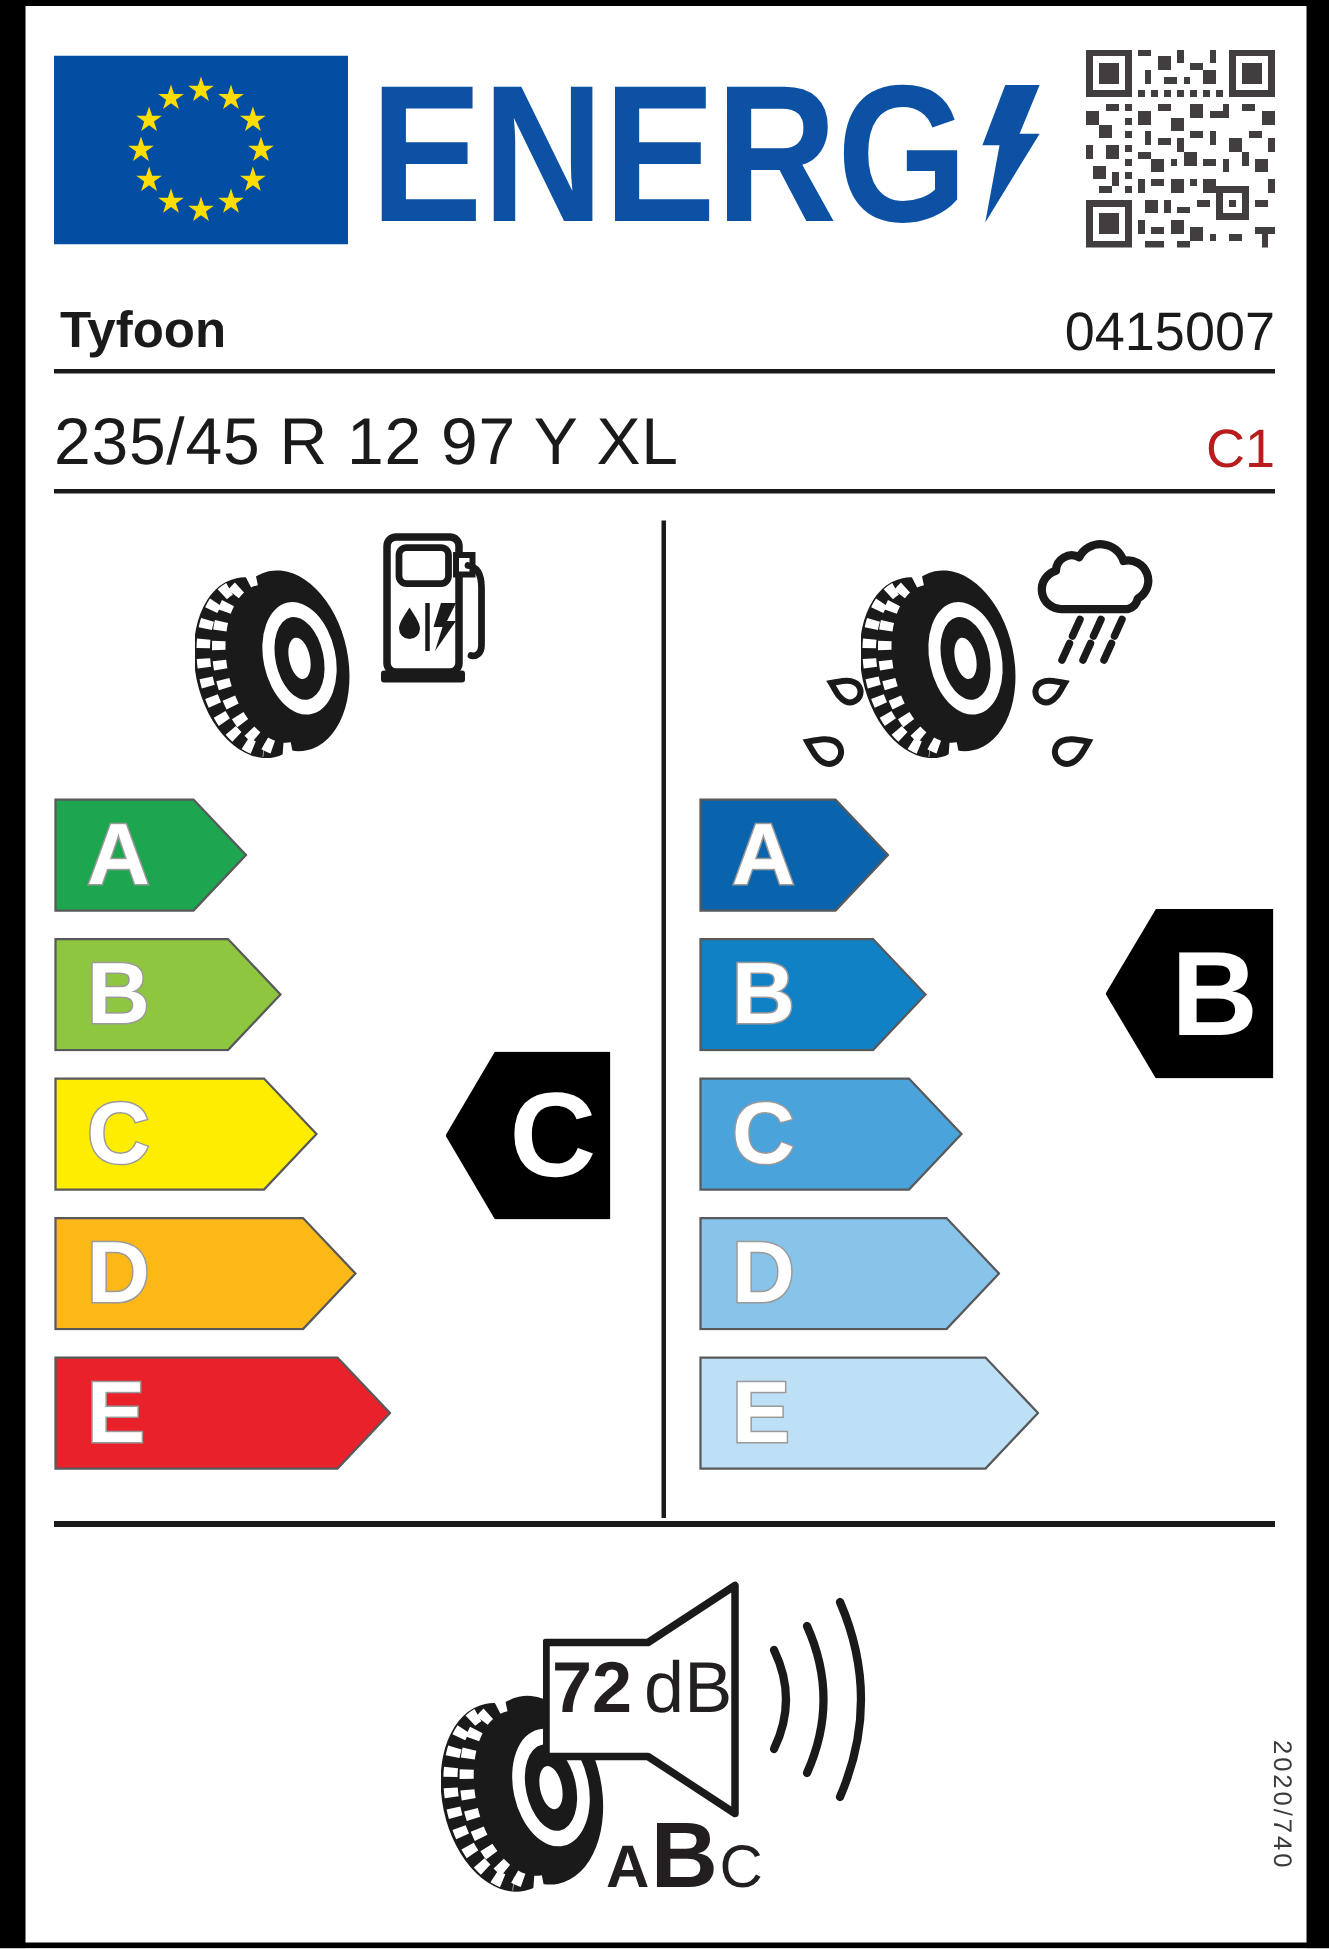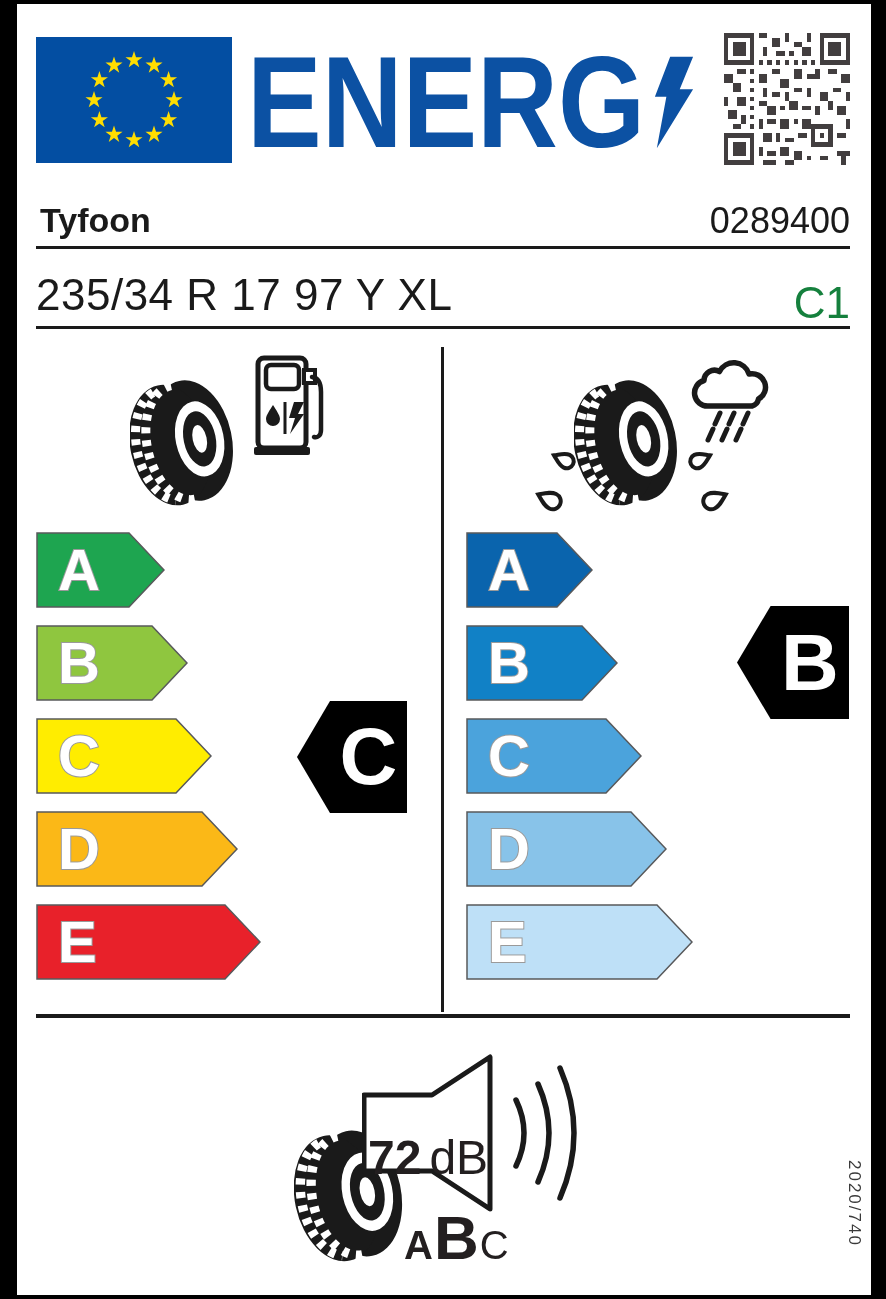--- a/index.html
+++ b/index.html
@@ -7,30 +7,30 @@
   .frame{position:absolute;background:#000;}
   .frame.top{left:0;top:0;width:886px;height:4px;}
   .frame.bottom{left:0;top:1295px;width:886px;height:4px;}
   .frame.left{left:0;top:0;width:17px;height:1299px;}
   .frame.right{left:871px;top:0;width:15px;height:1299px;}
   .abs{position:absolute;}
   .hline{position:absolute;background:#1a1a1a;height:3px;left:36px;width:814px;}
   .supplier{left:40px;top:201px;font-size:34px;font-weight:bold;color:#1a1a1a;}
   .type-id{right:36px;top:200px;font-size:36px;color:#1a1a1a;}
   .size-text{left:36px;top:270px;font-size:44px;color:#1a1a1a;letter-spacing:.5px;}
-  .tire-class{right:36px;top:278px;font-size:44px;color:#15803d;}
+  .tire-class{right:36px;top:278px;font-size:36px;color:#b91c1c;}
   .vdivider{position:absolute;left:441px;top:347px;width:3px;height:665px;background:#1a1a1a;}
   .arrow-row{position:absolute;height:76px;}
   .arrow-row svg{position:absolute;left:0;top:0;}
   .arrow-letter{position:absolute;left:22px;top:0;line-height:76px;font-size:58px;font-weight:bold;color:#fff;
     -webkit-text-stroke:2px #9a9a9a;paint-order:stroke fill;}
   .rating-arrow{position:absolute;background:#000;
     clip-path:polygon(30% 0,100% 0,100% 100%,30% 100%,0 50%);}
   .rating-letter{position:absolute;left:30%;top:0;width:70%;text-align:center;font-weight:bold;color:#fff;font-size:80px;}
-  .db-box{position:absolute;left:368px;top:1098px;display:flex;align-items:baseline;color:#231f20;margin-top:32px;}
+  .db-box{position:absolute;left:368px;top:1098px;display:flex;align-items:baseline;color:#231f20;}
   .db-val{font-size:48px;font-weight:bold;}
   .db-unit{font-size:48px;margin-left:8px;}
   .abc{position:absolute;left:404px;top:1202px;display:flex;align-items:baseline;color:#231f20;}
   .abc .n-a{font-size:40px;font-weight:600;}
   .abc .n-b{font-size:62px;font-weight:800;margin:0 1px;}
   .abc .n-c{font-size:40px;font-weight:400;}
   .regulation{position:absolute;left:864px;top:1160px;font-size:17px;letter-spacing:2px;color:#3a3a3a;
     transform:rotate(90deg);transform-origin:0 0;white-space:nowrap;}
   svg{display:block;}
 </style>
@@ -84,24 +84,24 @@
                M8,15h2v1h-2z M10,16h2v2h-2z M13,16h1v1h-1z M15,15h2v2h-2z M18,16h2v1h-2z M21,16h1v2h-1z M24,15h1v2h-1z M26,16h2v2h-2z
                M8,19h1v2h-1z M10,19h2v1h-2z M13,19h2v2h-2z M16,19h1v1h-1z M18,19h2v2h-2z M28,19h1v2h-1z
                M9,22h2v2h-2z M12,22h1v2h-1z M14,23h2v1h-2z M17,22h2v1h-2z
                M20,20h5v1h-5z M20,21h1v4h-1z M24,21h1v4h-1z M20,24h5v1h-5z M22,22h1v1h-1z
                M8,25h1v2h-1z M10,26h2v1h-2z M13,25h2v2h-2z M16,26h2v2h-2z M19,27h1v1h-1z M26,22h2v1h-2z
                M26,26h3v1h-3z M27,27h1v2h-1z M22,27h2v1h-2z M9,28h3v1h-3z M14,28h2v1h-2z"></path>
     </g>
   </svg>
 
   <div class="abs supplier">Tyfoon</div>
-  <div class="abs type-id">0289400</div>
+  <div class="abs type-id">0415007</div>
   <div class="hline" style="top:246px"></div>
 
-  <div class="abs size-text">235/34 R 17 97 Y XL</div>
+  <div class="abs size-text">235/45 R 12 97 Y XL</div>
   <div class="abs tire-class">C1</div>
   <div class="hline" style="top:326px"></div>
 
   <div class="vdivider"></div>
 
   <svg class="abs" style="left:130px;top:374px" width="110" height="136" viewBox="0 0 110 136">
     <g transform="rotate(-12 55 68)">
       <ellipse cx="62" cy="68" rx="40" ry="61" fill="#1a1a1a"></ellipse>
       <ellipse cx="40" cy="68" rx="40" ry="61" fill="#1a1a1a"></ellipse>
       <path d="M34,13 A34,56 0 0 0 34,123" fill="none" stroke="#fff" stroke-width="9" stroke-dasharray="6 7"></path>

